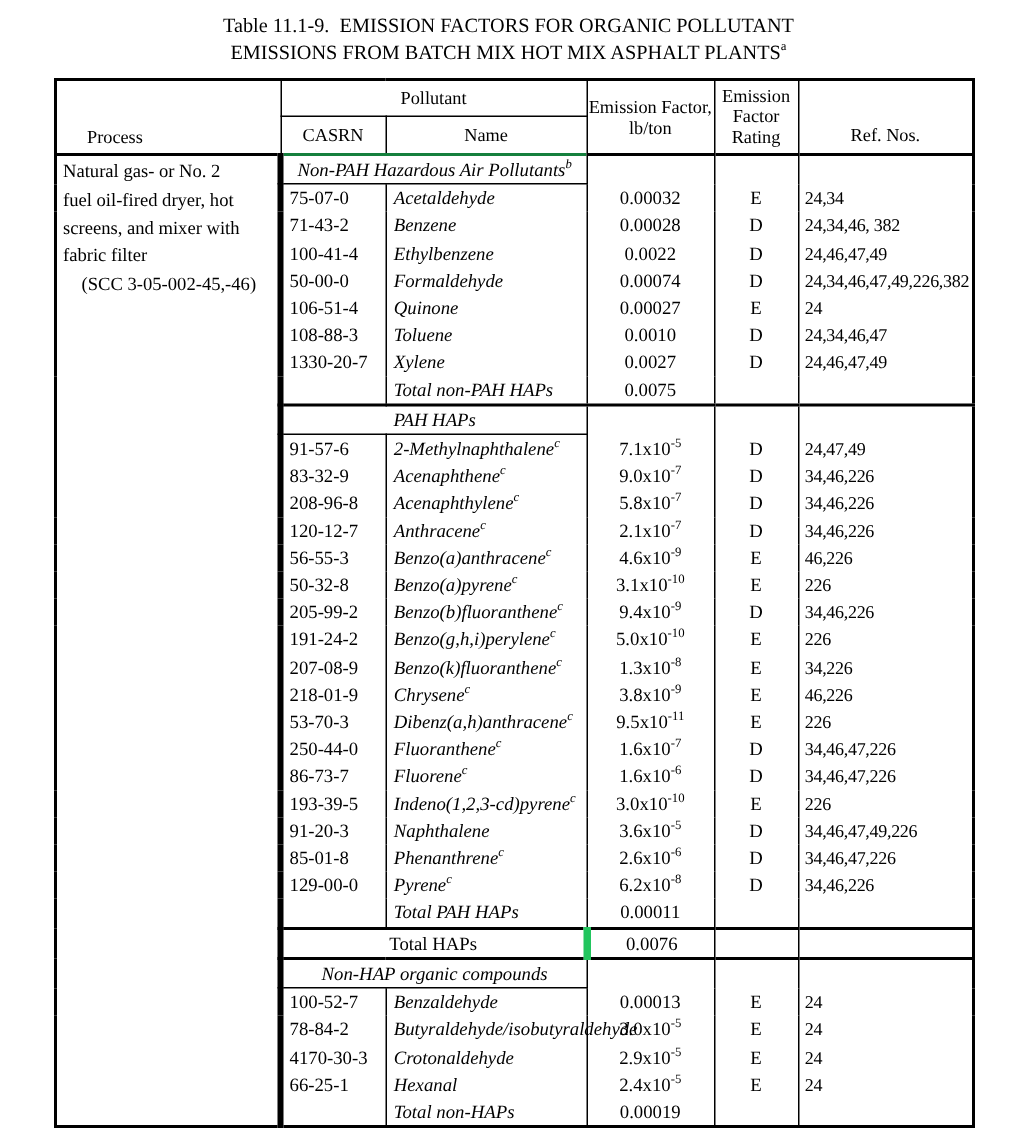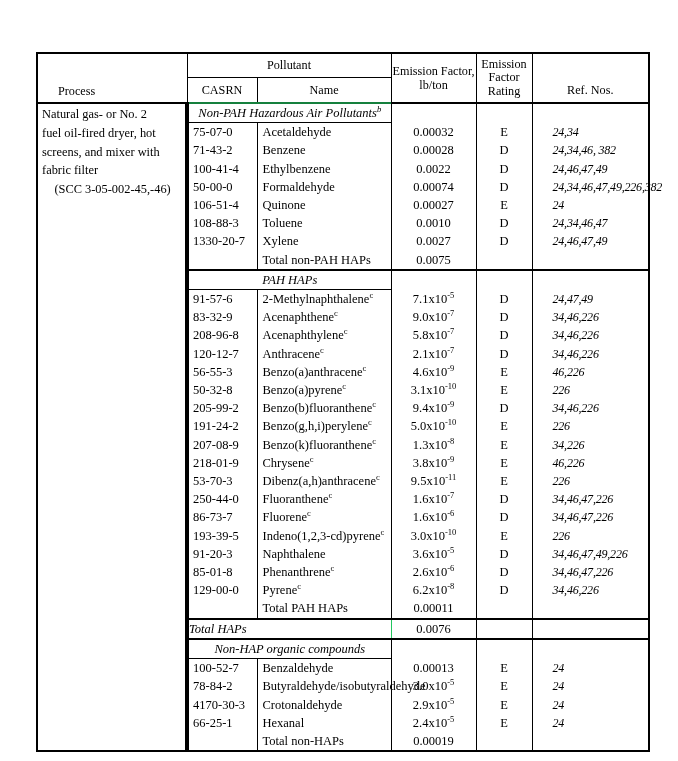--- a/index.html
+++ b/index.html
@@ -18,34 +18,36 @@
   .pollutant-h { border-right:1px solid #000; border-bottom:1px solid #000; height:23px; }
   .casrn-h, .name-h { border-right:1px solid #000; border-bottom:2px solid #15803d; height:24px; }
   .ef-h { border-right:1px solid #000; border-bottom:2px solid #000; white-space:pre-line; line-height:14px; }
   .rating-h { border-right:1px solid #000; border-bottom:2px solid #000; white-space:pre-line; line-height:13.5px; }
   .refs-h { border-bottom:2px solid #000; vertical-align:bottom; padding-bottom:4px; }
 
   tbody tr { height:18.2px; }
   tbody td { font-size:12.5px; line-height:18.2px; padding:0; vertical-align:top; }
   td.process { border-right:4px solid #000000; vertical-align:top; padding:1px 2px 0 4px; font-size:12.4px; line-height:18.8px; }
   td.casrn { border-right:1px solid #000; padding-left:4px; }
-  td.cname { border-right:1px solid #000; padding-left:5px; }
+  td.cname { border-right:1px solid #000; padding-left:5px;font-style:italic; }
   td.ef { border-right:1px solid #000; text-align:center;margin-top:46px; }
   td.rating { border-right:1px solid #000; text-align:center; }
-  td.refs { padding-left:20px; white-space:nowrap; font-size:12px; letter-spacing:-0.2px;font-style:italic; }
+  td.refs { padding-left:4px; white-space:nowrap; font-size:12px; letter-spacing:-0.2px; }
   td.section-title { border-right:1px solid #000; border-bottom:1px solid #000; text-align:center;font-style:italic; }
   tr.sec-start td { border-top:2px solid #000;text-align:center; }
   tr.total-row td { border-top:2px solid #000; border-bottom:2px solid #000; }
-  td.total-label { border-right:1px solid #22c55e; text-align:left;font-style:italic; }
+  td.total-label { border-right:5px solid #22c55e; text-align:center; }
 </style>
 </head>
 <body>
 
 <div class="page">
   <div class="title-block">
+    <div>Table 11.1-9.&nbsp; EMISSION FACTORS FOR ORGANIC POLLUTANT</div>
+    <div>EMISSIONS FROM BATCH MIX HOT MIX ASPHALT PLANTS<sup>a</sup></div>
   </div>
 
   <table class="ef-table">
     <colgroup>
       <col style="width:150px">
         <col style="width:70px">
         <col style="width:134px">
       <col style="width:85px">
         <col style="width:56px">
         <col style="width:117px">

